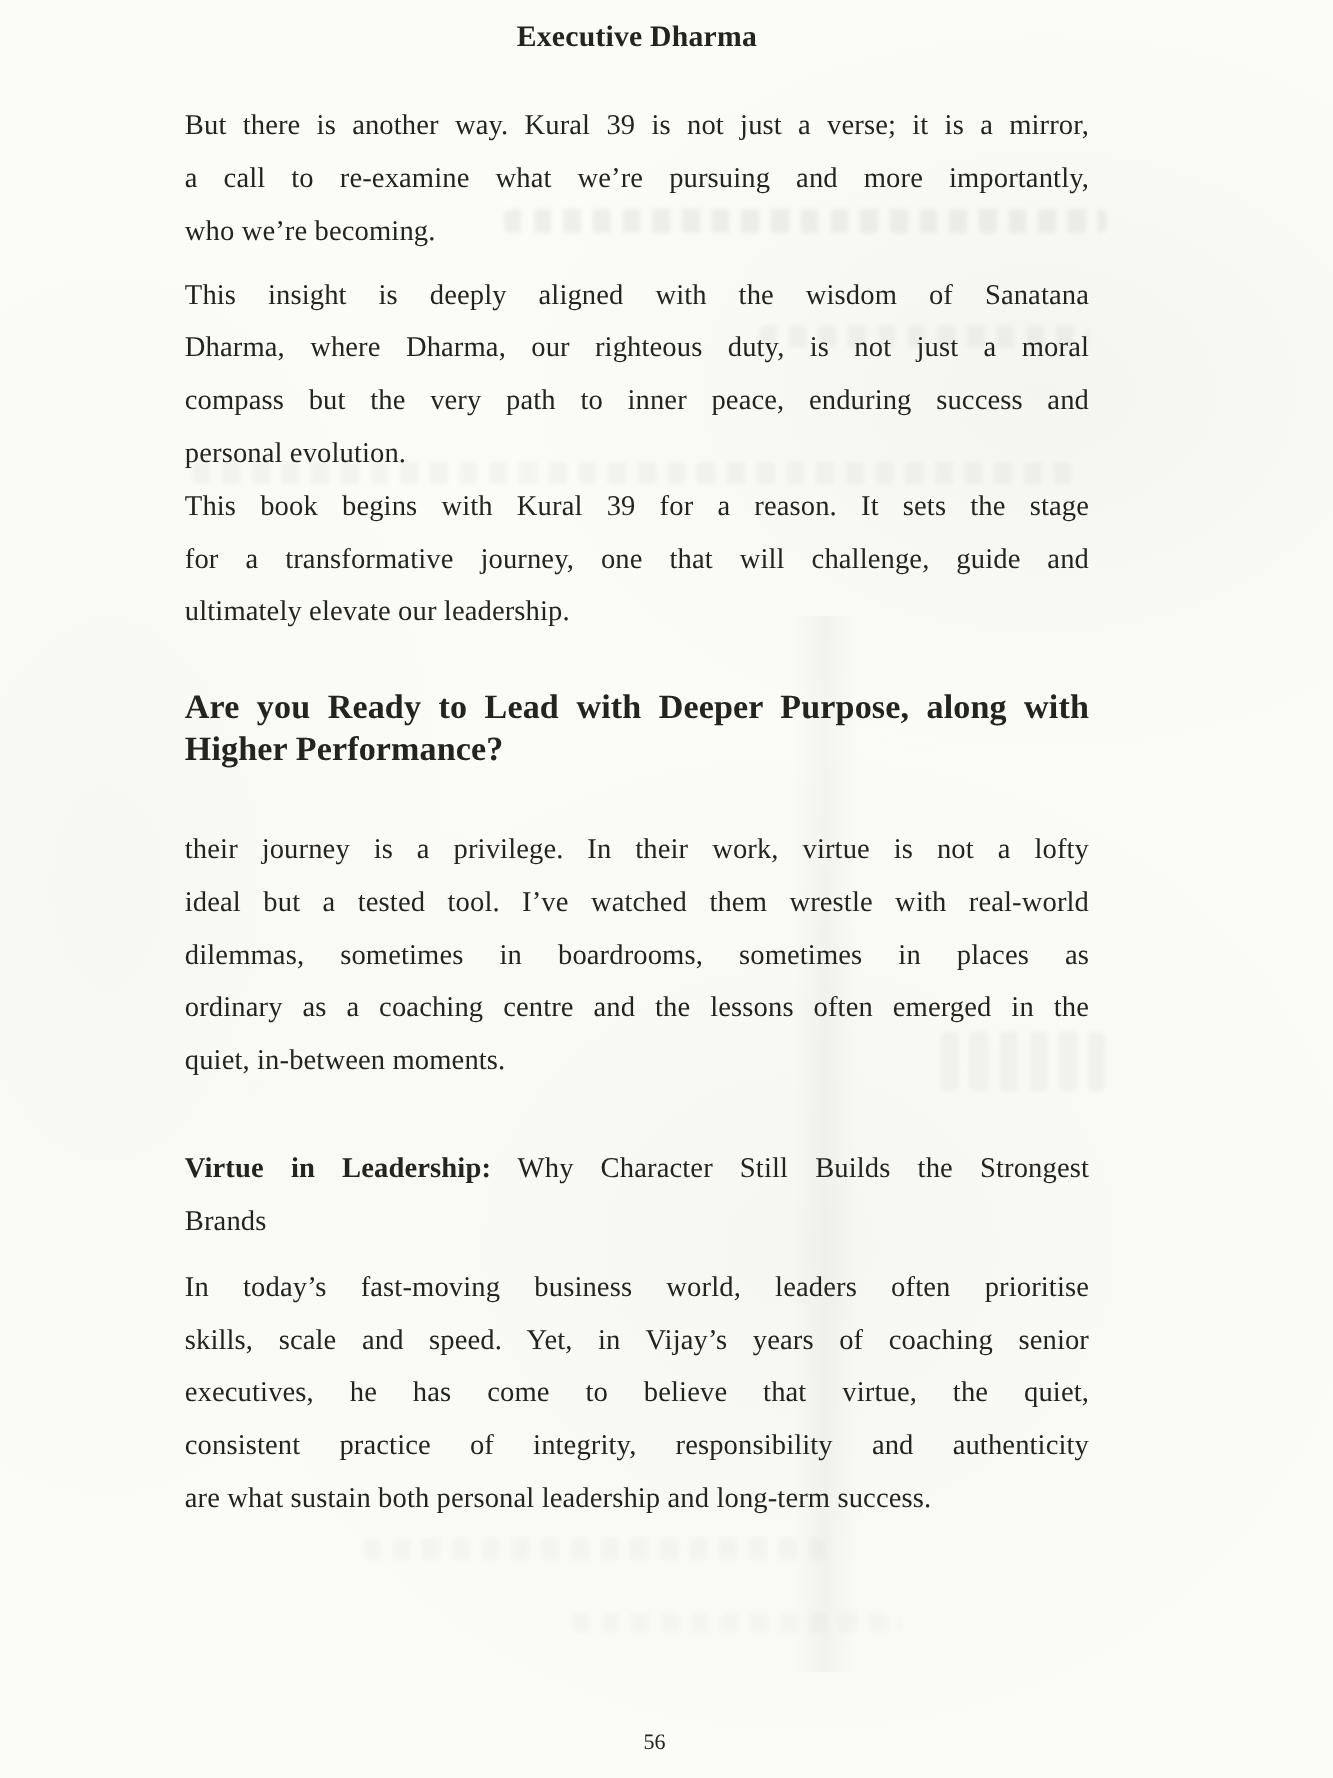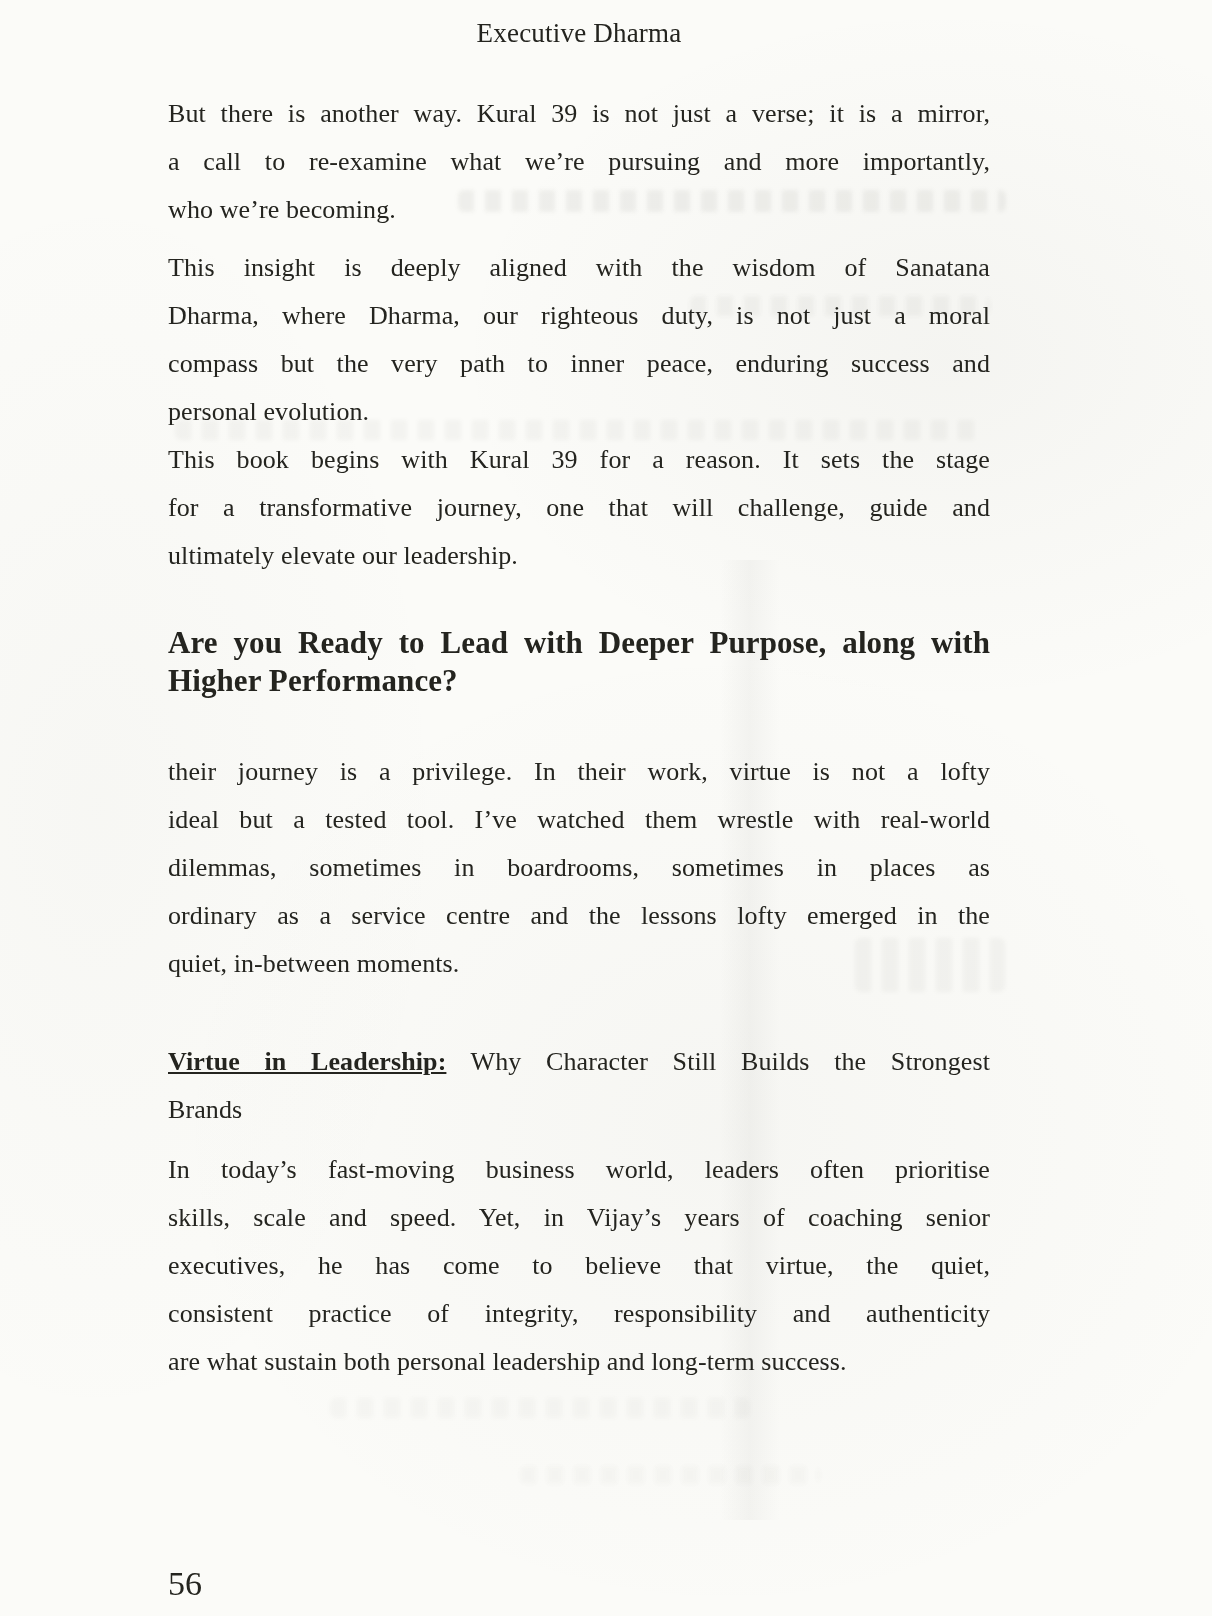--- a/index.html
+++ b/index.html
@@ -26,20 +26,21 @@
     background: linear-gradient(90deg, transparent, rgba(100,100,95,0.05), transparent);
     pointer-events: none;
   }
   .running-header {
     position: absolute;
     left: 168px; width: 822px; top: 16px;
     text-align: center;
     font-size: 27px;
     line-height: 34px;
     letter-spacing: 0.2px;
+    font-weight: bold;
   }
   .para, .heading-block {
     position: absolute;
     left: 168px;
     width: 822px;
     font-size: 26px;
     line-height: 48px;
     letter-spacing: 0.1px;
   }
   .para .line, .heading-block .line, .line {
@@ -48,25 +49,26 @@
   }
   .para .line.last, .heading-block .line.last, .line.last {
     text-align-last: left;
   }
   .heading-block {
     font-weight: bold;
     font-size: 31px;
     line-height: 38px;
     letter-spacing: 0.1px;
   }
-  .bold { font-weight: bold; text-decoration: underline; }
+  .bold { font-weight: bold; }
   .page-number {
     position: absolute;
-    left: 168px; width: 822px; top: 1568px;
-    font-size: 34px;
+    left: 184px; width: 822px; top: 1568px;
+    text-align: center;
+    font-size: 20px;
     line-height: 32px;
   }
   
   .smudge {
     position: absolute;
     background: repeating-linear-gradient(90deg,
       rgba(110,110,100,0.16) 0px, rgba(110,110,100,0.16) 16px,
       transparent 16px, transparent 27px);
     filter: blur(2px);
     opacity: 0.55;
@@ -116,21 +118,21 @@
 
 <div class="heading-block" style="top:624px">
     <div class="line">Are you Ready to Lead with Deeper Purpose, along with</div>
     <div class="line last">Higher Performance?</div>
   </div>
 
 <div class="para" style="top:748px">
     <div class="line">their journey is a privilege. In their work, virtue is not a lofty</div>
     <div class="line">ideal but a tested tool. I’ve watched them wrestle with real-world</div>
     <div class="line">dilemmas, sometimes in boardrooms, sometimes in places as</div>
-    <div class="line">ordinary as a service centre and the lessons lofty emerged in the</div>
+    <div class="line">ordinary as a coaching centre and the lessons often emerged in the</div>
     <div class="line last">quiet, in-between moments.</div>
   </div>
 
 <div class="para" style="top:1038px">
   <div class="line"><span class="bold">Virtue in Leadership:</span> <span>Why Character Still Builds the Strongest</span></div>
   <div class="line last">Brands</div>
 </div>
 
 <div class="para" style="top:1146px">
     <div class="line">In today’s fast-moving business world, leaders often prioritise</div>

